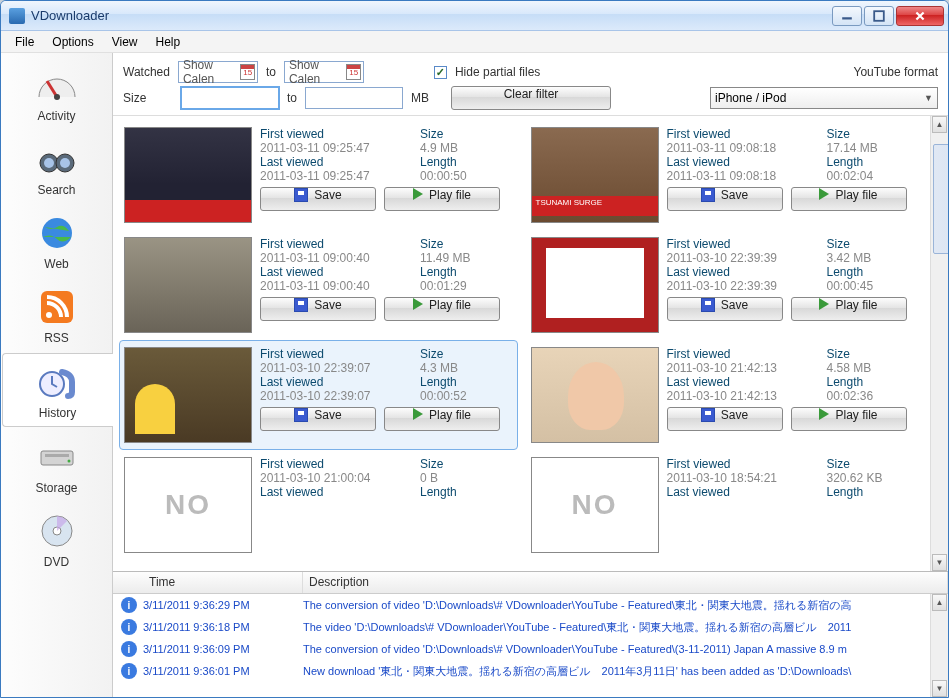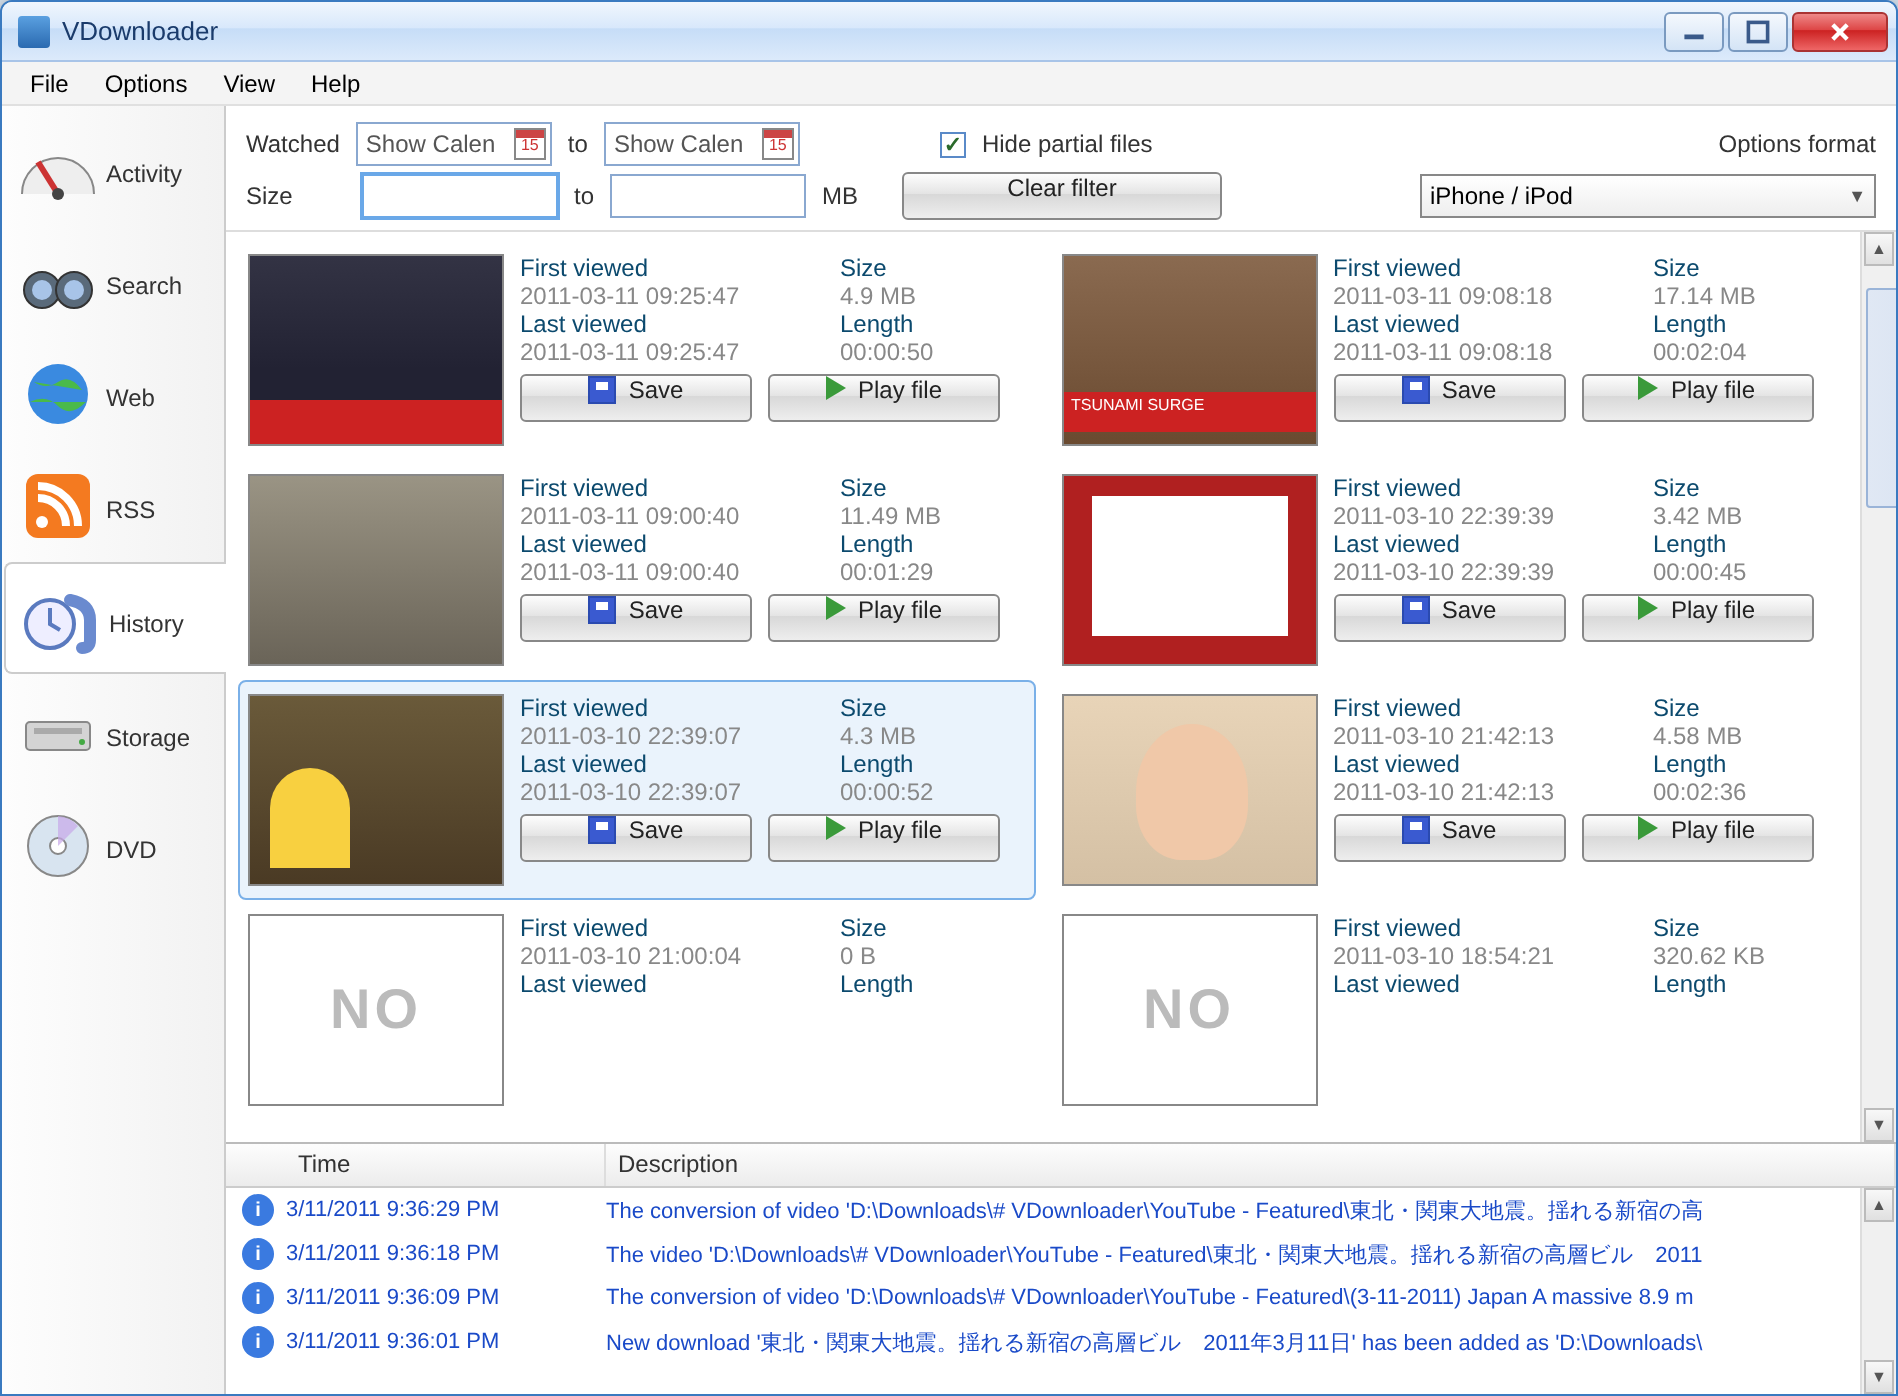--- a/index.html
+++ b/index.html
@@ -9,29 +9,29 @@
 .titlebar .icon{width:16px;height:16px;margin-right:6px;background:linear-gradient(#5aa0e0,#2a6ab0);border-radius:2px}
 .titlebar .title{flex:1;color:#1a3b6b;font-size:13px}
 .winbtns{display:flex;gap:2px}
 .winbtn{width:30px;height:20px;border:1px solid #7a9ac0;border-radius:3px;background:linear-gradient(#f4f8fd,#d4e4f6);display:flex;align-items:center;justify-content:center;color:#3a5a8a}
 .winbtn.close{width:48px;background:linear-gradient(#e88,#d44 45%,#c22 46%,#e66);border-color:#a33;color:#fff}
 .winbtn svg{width:12px;height:12px}
 .menubar{height:22px;background:#f4f4f4;display:flex;align-items:center;padding:0 6px;gap:2px;border-bottom:1px solid #e0e0e0}
 .menubar span{padding:2px 8px}
 .body{flex:1;display:flex;min-height:0}
 .sidebar{width:112px;background:linear-gradient(to right,#fdfdfd,#f2f2f2);border-right:1px solid #ccc;display:flex;flex-direction:column;align-items:center;padding-top:4px;gap:2px}
-.sbitem{width:100%;display:flex;flex-direction:row;align-items:center;padding:8px 4px 6px;cursor:default}
+.sbitem{width:100%;display:flex;flex-direction:column;align-items:center;padding:8px 4px 6px;cursor:default}
 .sbitem.sel{background:#fff;border:1px solid #ccc;border-right:none;border-radius:4px 0 0 4px;margin-right:-1px}
 .sbitem .ico{width:48px;height:40px;display:flex;align-items:center;justify-content:center}
 .sbitem .lbl{margin-top:4px;color:#333;font-size:12px}
 .main{flex:1;display:flex;flex-direction:column;min-width:0}
 .filterbar{padding:6px 10px 4px;background:#fff;border-bottom:1px solid #ddd}
 .frow{display:flex;align-items:center;gap:8px;height:26px}
 .frow label{color:#333}
-.datebox{width:98px;height:22px;border:1px solid #8aa8d0;background:#fff;display:flex;align-items:center;padding:0 2px 0 4px;font-size:11px;color:#555}
+.datebox{width:80px;height:22px;border:1px solid #8aa8d0;background:#fff;display:flex;align-items:center;padding:0 2px 0 4px;font-size:11px;color:#555}
 .datebox .cal{margin-left:auto;width:16px;height:16px;border:1px solid #888;background:#fff;display:flex;align-items:center;justify-content:center;font-size:8px;color:#c33;position:relative}
 .datebox .cal::before{content:"";position:absolute;top:0;left:0;right:0;height:4px;background:#c44}
 .inp{width:98px;height:22px;border:1px solid #8aa8d0;padding:0 4px}
 .inp.focus{outline:2px solid #6aa8e8;outline-offset:-1px}
 .chk{width:13px;height:13px;border:1px solid #5a8ac8;background:#fff;display:inline-flex;align-items:center;justify-content:center;color:#2a6a2a;font-size:11px;font-weight:bold}
 .btn{height:24px;padding:0 14px;border:1px solid #888;border-radius:3px;background:linear-gradient(#fdfdfd,#e4e4e4 45%,#d8d8d8 46%,#eee);display:inline-flex;align-items:flex-start;gap:6px;color:#222}
 .btn.wide{width:160px;justify-content:center}
 .outblock{margin-left:auto;display:flex;flex-direction:column;gap:2px}
 .combo{width:228px;height:22px;border:1px solid #888;background:linear-gradient(#fff,#eee);display:flex;align-items:center;padding:0 4px}
 .combo .arr{margin-left:auto;font-size:9px;color:#555}
@@ -196,21 +196,21 @@
             </div>
         <label>to</label>
         <div class="datebox">
               <span>Show Calen</span>
               <span class="cal">15</span>
             </div>
         <div style="width:54px"></div>
         <span class="chk">✓</span>
         <label>Hide partial files</label>
         <div class="outblock">
-          <label>Options format</label>
+          <label>YouTube format</label>
         </div>
       </div>
       <div class="frow">
         <label style="width:50px">Size</label>
         <input class="inp focus" value="" style="">
         <label>to</label>
         <input class="inp" value="" style="">
         <label>MB</label>
         <div style="width:6px"></div>
         <div class="btn wide">

